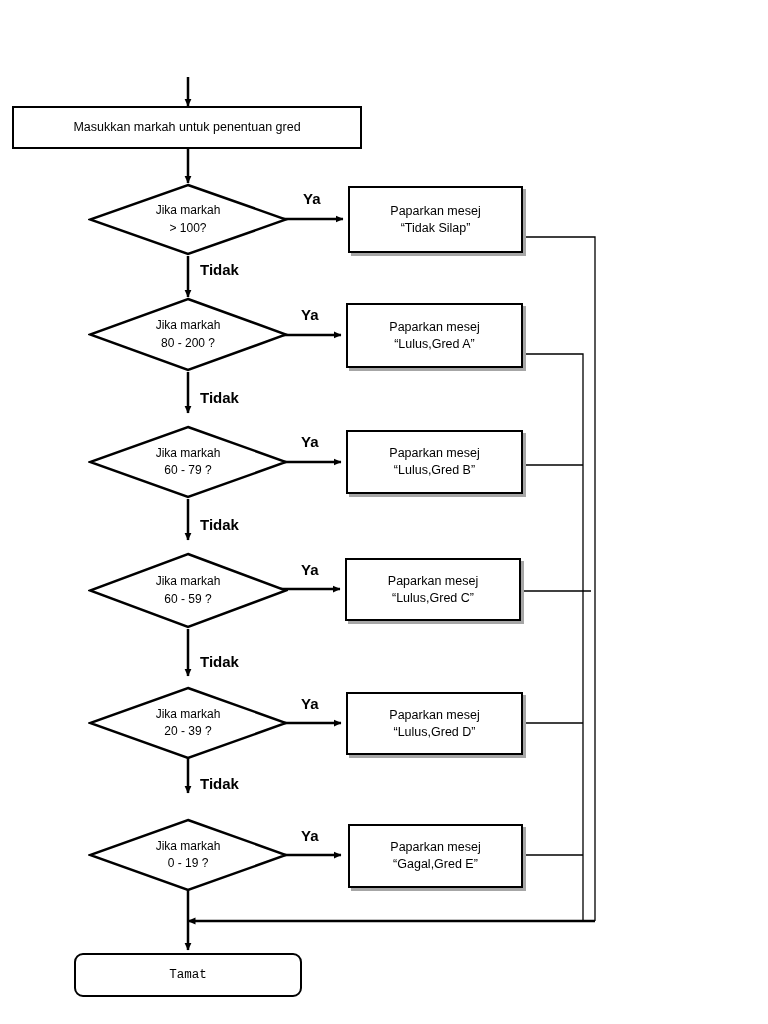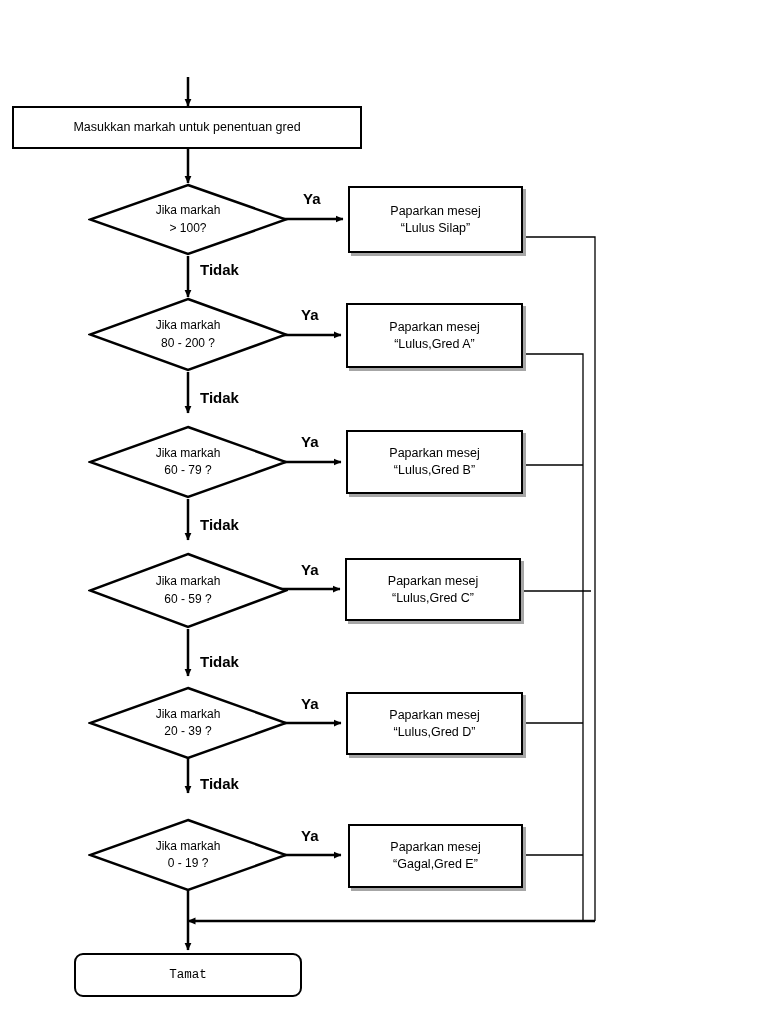--- a/index.html
+++ b/index.html
@@ -166,21 +166,21 @@
   <div class="decision-wrap" style="left:88px; top:818px; width:200px; height:74px;">
     <svg width="200" height="74" viewBox="0 0 200 74">
       <polygon points="100,2 198,37 100,72 2,37" fill="#fff" stroke="#000" stroke-width="2.5"></polygon>
     </svg>
     <div class="decision-label">
       <span><span>Jika markah</span><br><span>0 - 19 ?</span></span>
     </div>
   </div>
 
   <div class="node process" style="left:348px; top:186px; width:175px; height:67px; box-shadow:3px 3px 0 0 #a6a6a6;">
-    <span><span>Paparkan mesej</span><br><span>“Lulus Silap”</span></span>
+    <span><span>Paparkan mesej</span><br><span>“Tidak Silap”</span></span>
   </div>
 
   <div class="node process" style="left:346px; top:303px; width:177px; height:65px; box-shadow:3px 3px 0 0 #a6a6a6;">
     <span><span>Paparkan mesej</span><br><span>“Lulus,Gred A”</span></span>
   </div>
 
   <div class="node process" style="left:346px; top:430px; width:177px; height:64px; box-shadow:3px 3px 0 0 #a6a6a6;">
     <span><span>Paparkan mesej</span><br><span>“Lulus,Gred B”</span></span>
   </div>
 

